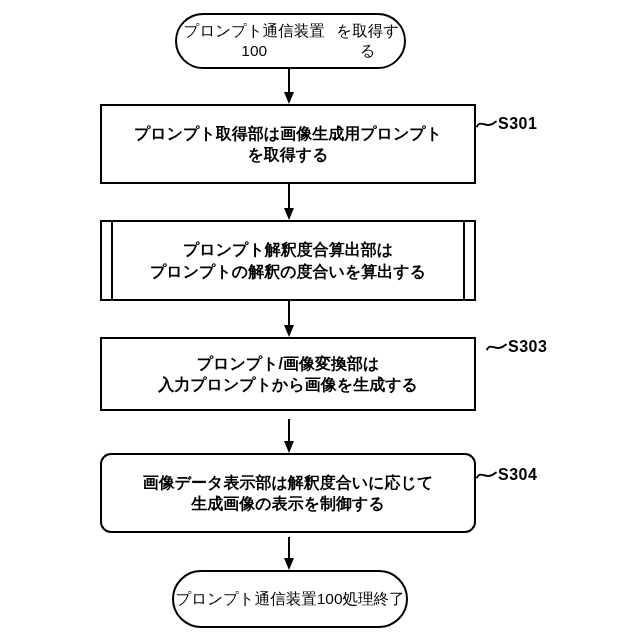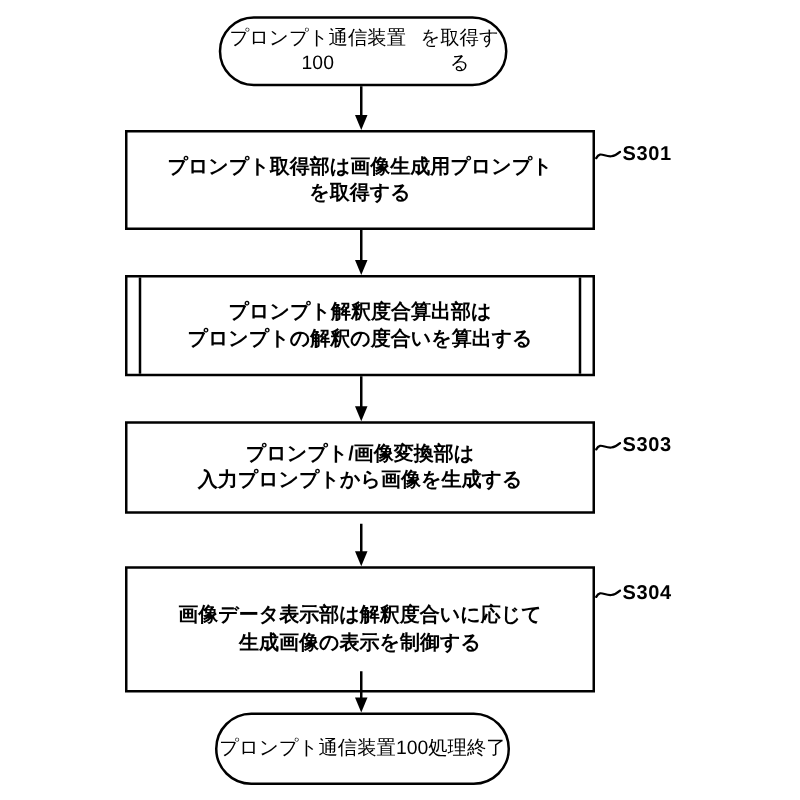--- a/index.html
+++ b/index.html
@@ -48,21 +48,21 @@
     justify-content: center;
     text-align: center;
     font-size: 16px;
     line-height: 21.5px;
     font-weight: 700;
     background: #fff;
   }
   .pbox-s301 { top: 104px; height: 80px; }
   .pbox-s302 { top: 220px; height: 81px; }
   .pbox-s303 { top: 337px; height: 74px; }
-  .pbox-s304 { top: 453px; height: 101px; }
+  .pbox-s304 { top: 453px; height: 80px; border-radius: 11px; }
   .inner-line {
     position: absolute;
     top: 0;
     bottom: 0;
     width: 2px;
     background: #000;
   }
   .inner-line.left  { left: 9px; }
   .inner-line.right { right: 9px; }
 
@@ -96,21 +96,21 @@
     display: flex;
     align-items: center;
     gap: 1px;
     font-size: 16px;
     font-weight: 700;
     letter-spacing: 0.5px;
     white-space: nowrap;
   }
   .lbl-s301 { top: 112px; }
   .lbl-s302 { top: 225px; }
-  .lbl-s303 { top: 345px; }
+  .lbl-s303 { top: 335px; padding-left: 10px; }
   .lbl-s304 { top: 463px; }
   .tilde-svg { display: block; }
 </style>
 </head>
 <body>
 
 <div class="canvas">
 
   <div class="terminal terminal-start">
     <div>プロンプト通信装置100</div>

